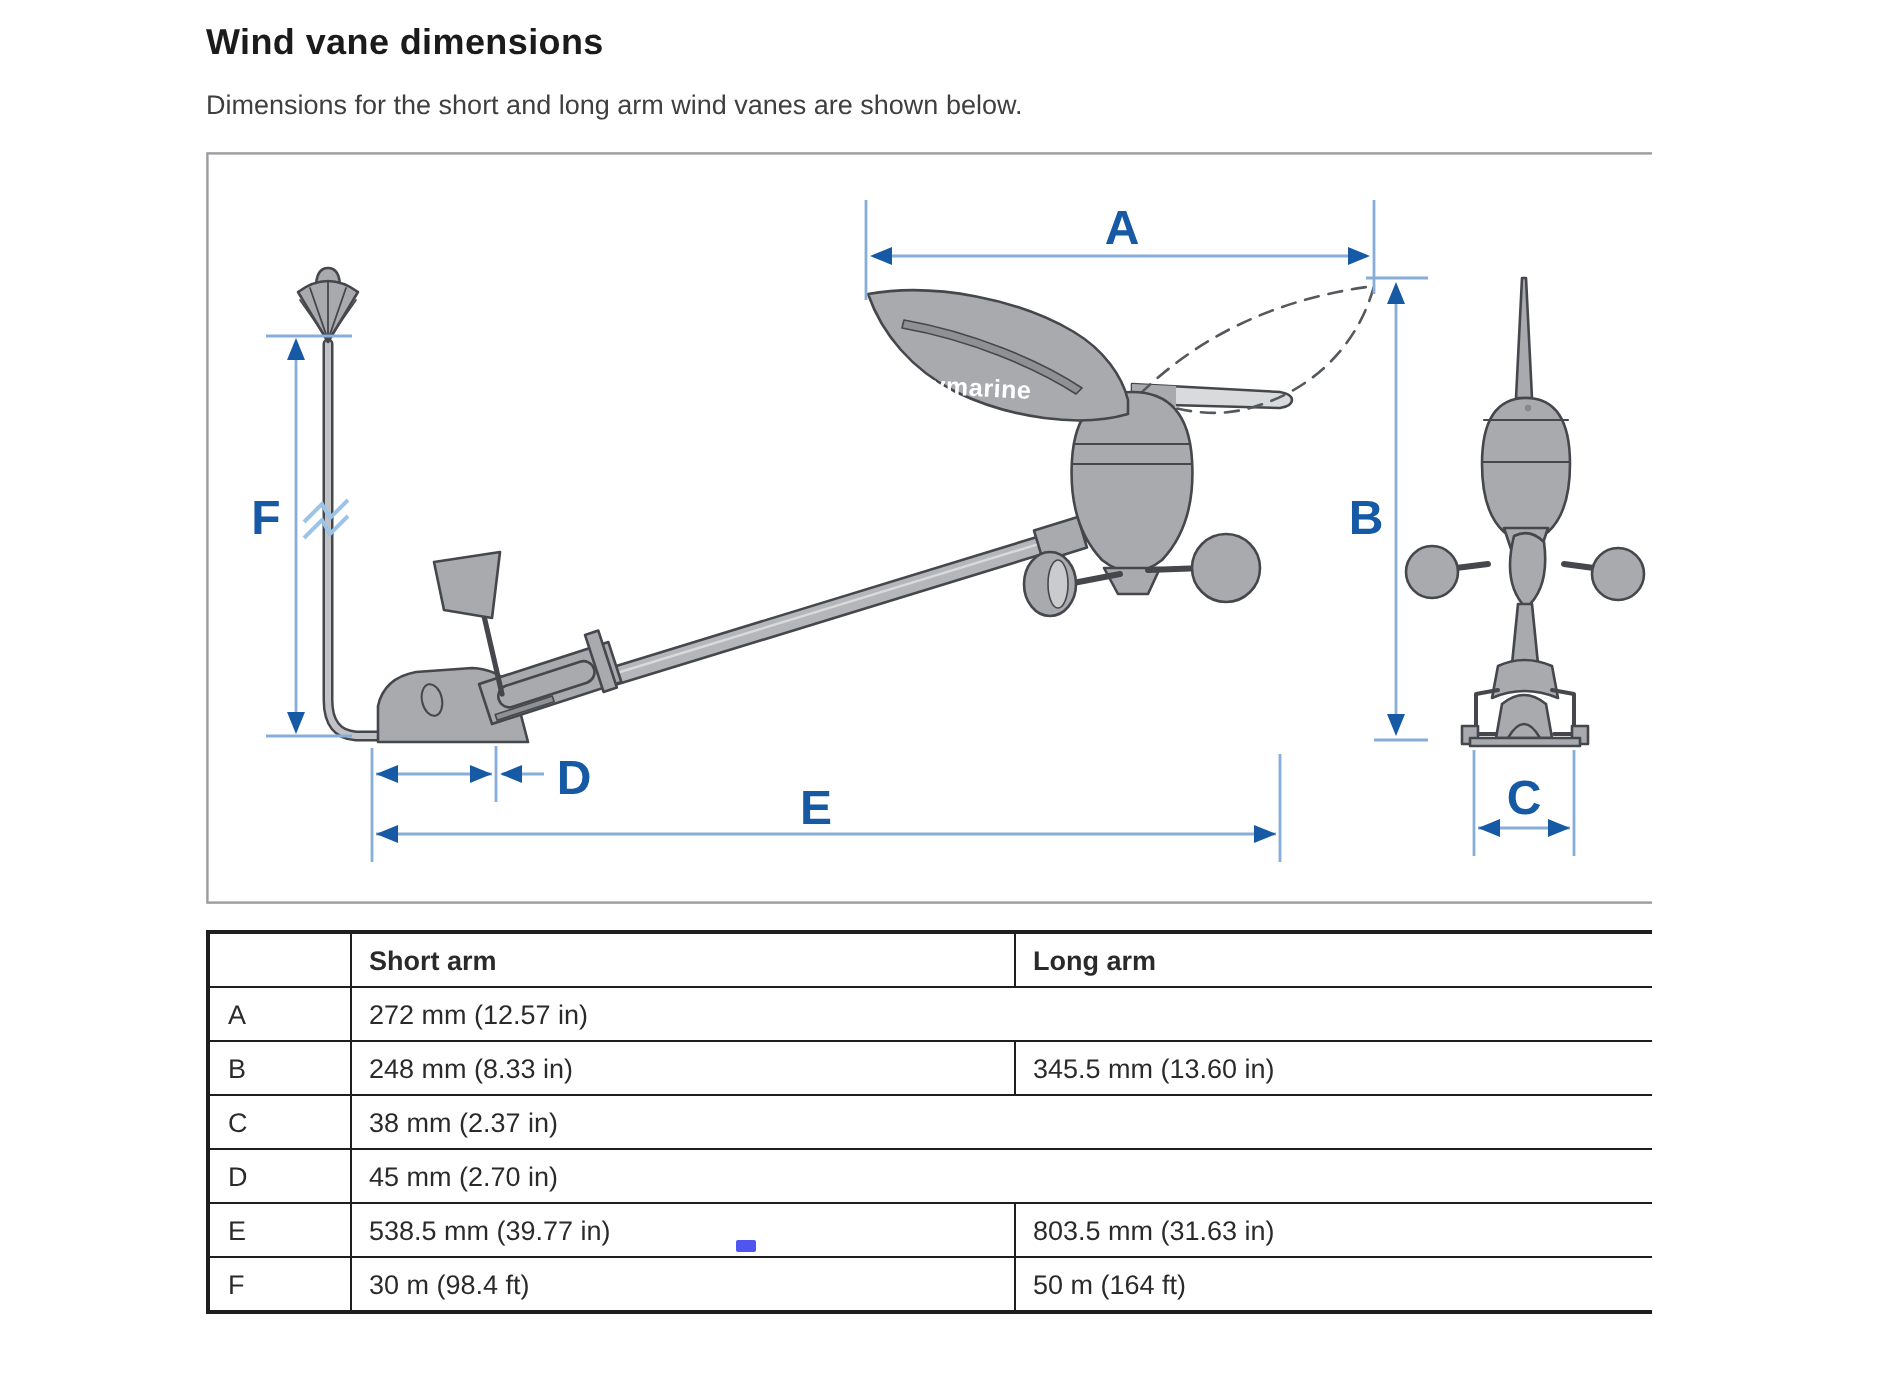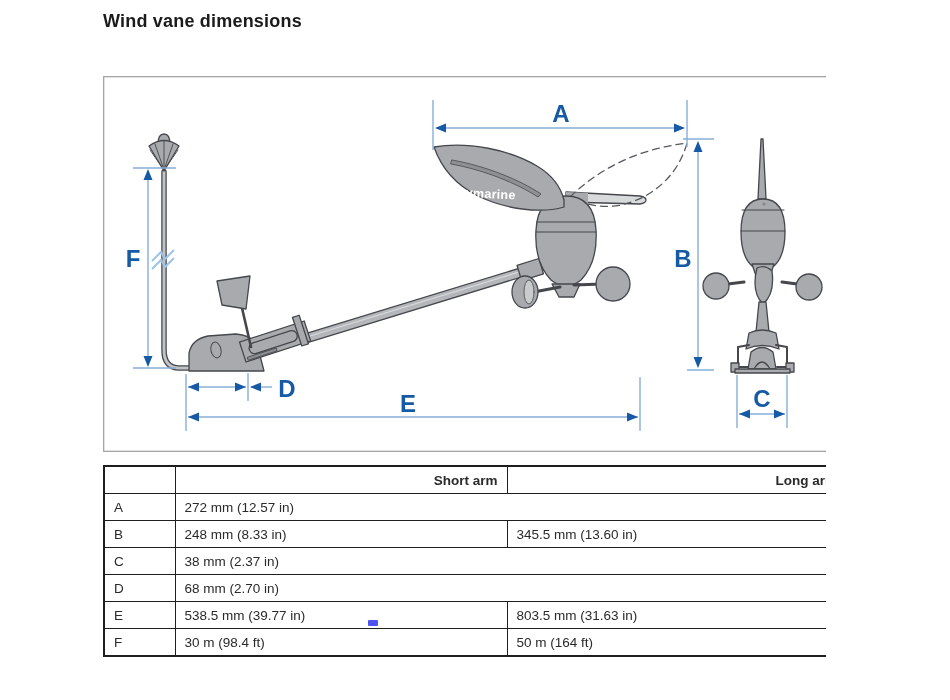--- a/index.html
+++ b/index.html
@@ -19,36 +19,37 @@
   .dim-table{
     position:absolute;left:103px;top:465px;width:745px;
     border-collapse:collapse;table-layout:fixed;
     font-size:13.5px;color:#2a2a2a;
   }
   .dim-table td,.dim-table th{
     border:1.5px solid #1e1e1e;height:24px;padding:1px 9px;
     text-align:left;vertical-align:middle;font-weight:normal;white-space:nowrap;
   }
   .dim-table{border:2px solid #1e1e1e;}
-  .dim-table th{font-weight:bold;text-align:right;}
+  .dim-table th{font-weight:bold;}
   .col-letter{width:71px;}
   .col-short{width:332px;}
   .artifact{
     position:absolute;left:368px;top:620px;width:10px;height:6px;
     background:#4f55ef;border-radius:1px;
   }
   svg text{font-family:"Liberation Sans",sans-serif;}
   .dim-letter{font-weight:bold;font-size:24px;fill:#1659A4;}
 </style>
 </head>
 <body>
 
 <div class="page">
 
   <h1 class="title">Wind vane dimensions</h1>
+  <p class="subtitle">Dimensions for the short and long arm wind vanes are shown below.</p>
 
   <div class="figure">
     <svg width="744" height="376" viewBox="103 76 744 376">
 
       <rect x="103.7" y="76.7" width="742.6" height="374.6" fill="#ffffff" stroke="#9A9CA0" stroke-width="1.2"></rect>
 
       <g stroke="#45474C" stroke-width="1.3" fill="#A8AAAD" stroke-linejoin="round" stroke-linecap="round">
 
         <g>
           <path d="M196 368 L178 368 Q164 367 164 350 L164 172" fill="none" stroke="#45474C" stroke-width="5.5"></path>
@@ -215,21 +216,21 @@
       <td>B</td>
       <td>248 mm (8.33 in)</td>
       <td>345.5 mm (13.60 in)</td>
     </tr>
     <tr>
       <td>C</td>
       <td colspan="2">38 mm (2.37 in)</td>
     </tr>
     <tr>
       <td>D</td>
-      <td colspan="2">68 mm (2.70 in)</td>
+      <td colspan="2">45 mm (2.70 in)</td>
     </tr>
     <tr>
       <td>E</td>
       <td>538.5 mm (39.77 in)</td>
       <td>803.5 mm (31.63 in)</td>
     </tr>
     <tr>
       <td>F</td>
       <td>30 m (98.4 ft)</td>
       <td>50 m (164 ft)</td>

